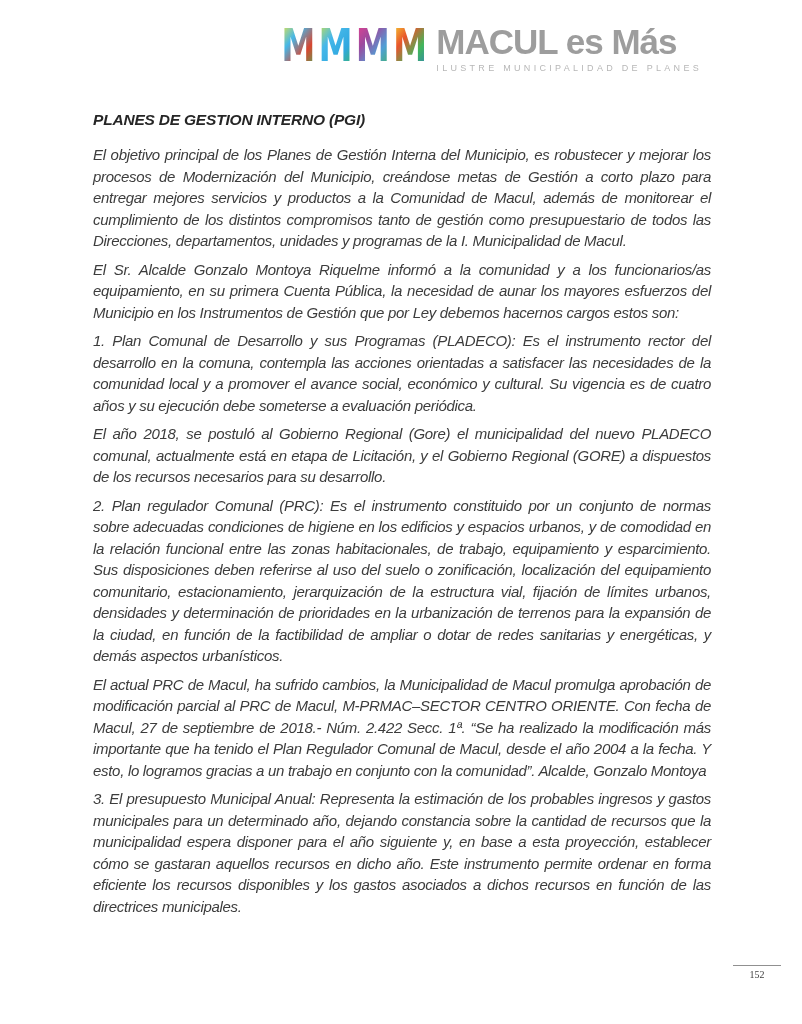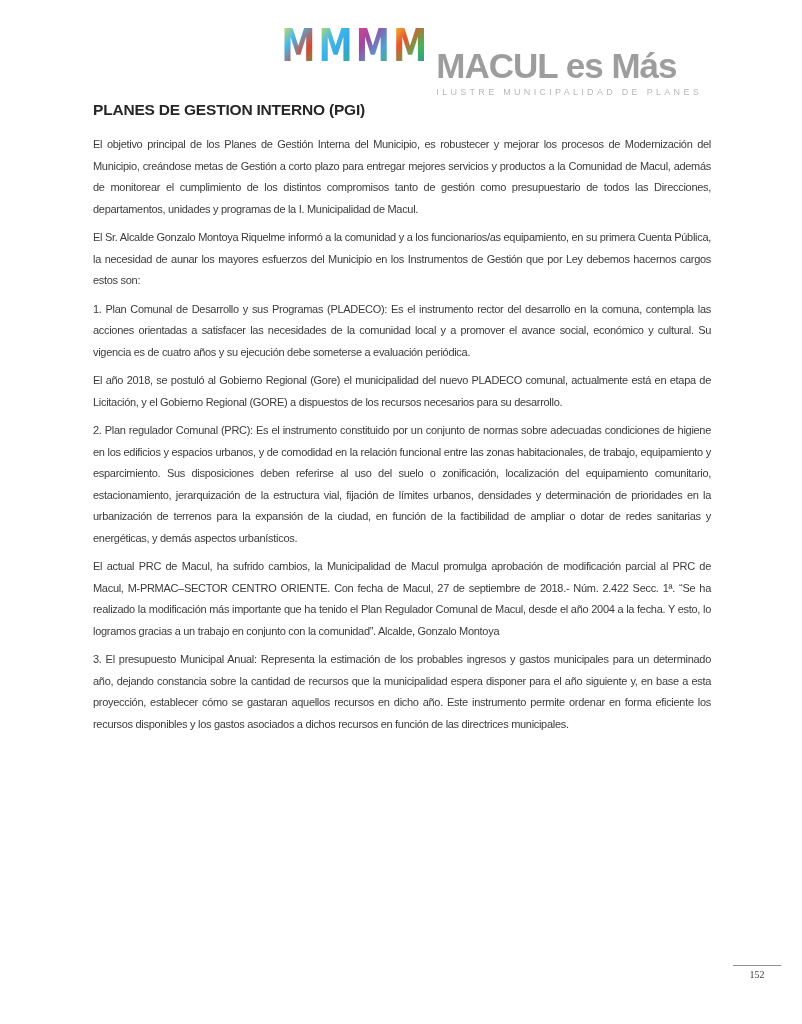--- a/index.html
+++ b/index.html
@@ -23,51 +23,52 @@
     margin-top: 1px;
   }
   .m {
     font-family: "DejaVu Sans", sans-serif;
     font-weight: bold;
     font-size: 44px; line-height: 46px;
     -webkit-background-clip: text; background-clip: text;
     color: transparent;
     display: inline-block;
   }
-  .logo-text { padding-top: 2px; margin-top: 24px; }
+  .logo-text { padding-top: 2px; }
   .logo-title {
     font-size: 35px; line-height: 36px;
     font-weight: bold;
     color: #9d9d9d;
     letter-spacing: -1px;
     white-space: nowrap;
   }
   .logo-subtitle {
     font-size: 9px; line-height: 10px;
     color: #b7b7b7;
     letter-spacing: 3.3px;
     margin-top: 3px;
     white-space: nowrap;
   }
 
   
   .content {
-    position: absolute; left: 93px; top: 100px; width: 618px;
+    position: absolute; left: 93px; top: 110px; width: 618px;
     color: #3c3c3c;
+    font-style: italic;
   }
   .content h1 {
     font-size: 15.5px; line-height: 20px;
     font-weight: bold;
     color: #262626;
     margin: 0 0 14px 0;
     letter-spacing: -0.2px;
   }
   .content p {
     margin: 0 0 7px 0;
-    font-size: 11px;
+    font-size: 15px;
     line-height: 21.5px;
     letter-spacing: -0.3px;
     text-align: justify;
   }
 
   
   .footer {
     position: absolute; top: 965px; left: 733px; width: 48px;
     text-align: center;
   }

